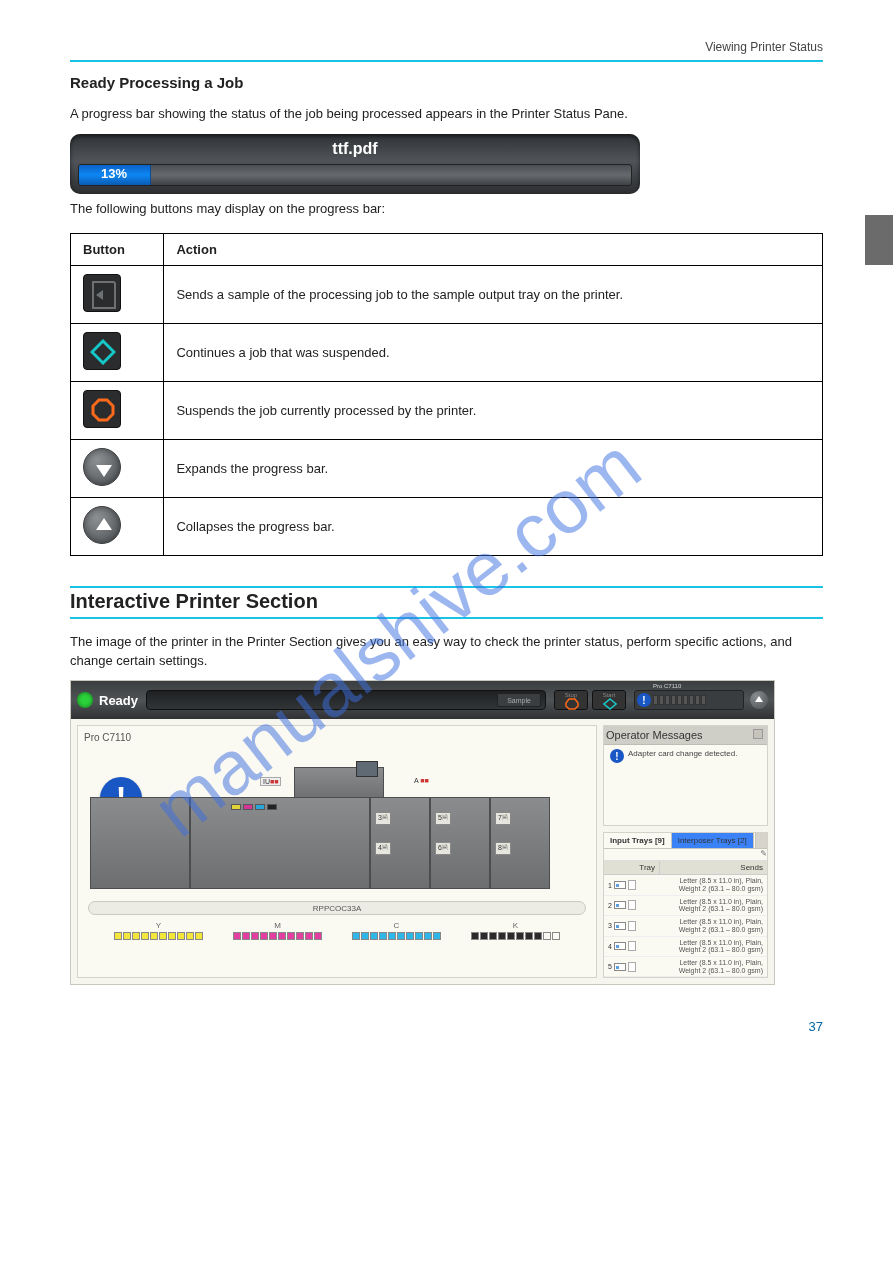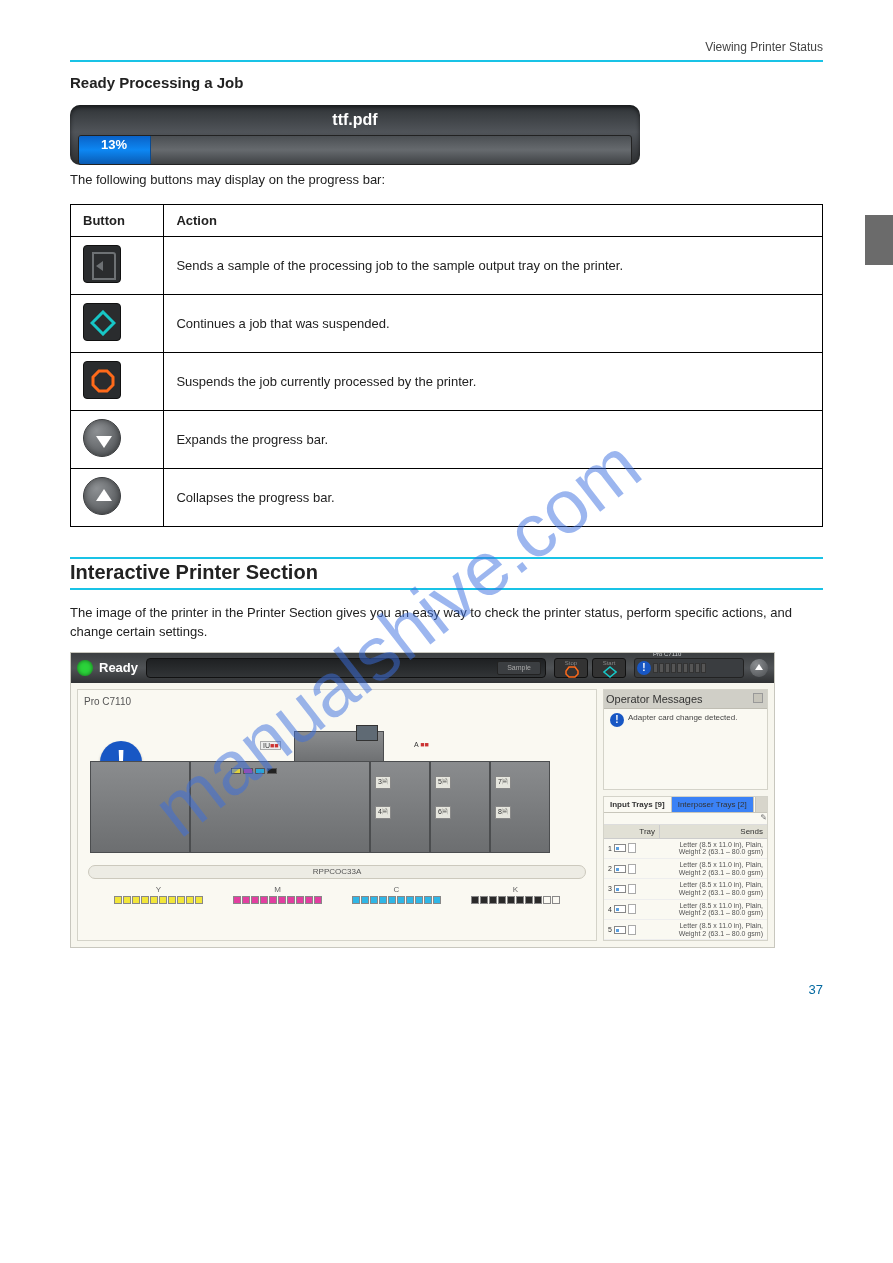--- a/index.html
+++ b/index.html
@@ -28,21 +28,21 @@
   .progress-wrap {
     width: 570px; height: 60px; border-radius: 10px;
     background: linear-gradient(#2f3336, #505459 45%, #2c2e30);
     position: relative; padding: 6px 8px 6px 8px;
     box-shadow: inset 0 2px 4px rgba(0,0,0,0.6);
   }
   .progress-title {
     color: #fff; font-weight: bold; font-size: 16px; text-align: center;
   }
   .progress-track {
-    margin-top: 6px; height: 30px; background: linear-gradient(#4b4f53,#666a6e 50%,#3f4245);
+    margin-top: 6px; height: 22px; background: linear-gradient(#4b4f53,#666a6e 50%,#3f4245);
     border: 1px solid #222; border-radius: 3px; position: relative; overflow: hidden;
   }
   .progress-fill {
     position: absolute; left: 0; top: 0; height: 100%;
     background: linear-gradient(#0a62c7,#0d87f3 50%,#0a5bb3); border-right: 1px solid #0a4a90;
   }
   .progress-pct {
     position: absolute; left: 22px; top: 1px; color: #fff; font-size: 13px; font-weight: bold;
   }
 
@@ -84,21 +84,21 @@
   .double-rule { margin: 0 0 14px 0; }
   .double-rule hr { border: 0; border-top: 2px solid #19c3e6; margin: 2px 0; }
   h2.sect { font-size: 20px; font-weight: bold; margin: 0 0 4px 0; }
 
   
   .shot {
     width: 705px; background: #f7f6ee; border: 1px solid #c8c7be; font-size: 9px; color: #333;
     position: relative;
   }
   .topbar {
-    height: 30px; background: linear-gradient(#3b3e40,#505356 50%,#2f3133);
+    height: 38px; background: linear-gradient(#3b3e40,#505356 50%,#2f3133);
     display: flex; align-items: center; padding: 8px 6px;
   }
   .st-led { width: 16px; height: 16px; border-radius: 50%; background: #2bd33a; box-shadow: inset 0 0 4px rgba(0,0,0,0.5); margin-right: 6px; }
   .st-text { color: #fff; font-size: 13px; font-weight: bold; flex: 0 0 auto; }
   .topbar-center {
     flex: 1; margin: 0 8px; height: 20px; background: linear-gradient(#1e2022,#323537); border-radius: 4px;
     border: 1px solid #111; position: relative;
   }
   .sample-chip {
     position: absolute; right: 4px; top: 2px; width: 44px; height: 14px;
@@ -218,20 +218,21 @@
   <svg width="780" height="700">
     <text x="120" y="560" transform="rotate(-38 120 560)">manualshive.com</text>
   </svg>
 </div>
 
 <div class="page">
   <div class="header-right">Viewing Printer Status</div>
   <hr class="top-rule">
 
   <div class="section-title">Ready Processing a Job</div>
+  <div class="para">A progress bar showing the status of the job being processed appears in the Printer Status Pane.</div>
 
   <div class="progress-wrap">
     <div class="progress-title">ttf.pdf</div>
     <div class="progress-track">
       <div class="progress-fill" style="width:13%"></div>
       <div class="progress-pct">13%</div>
     </div>
   </div>
 
   <div class="para">The following buttons may display on the progress bar:</div>

